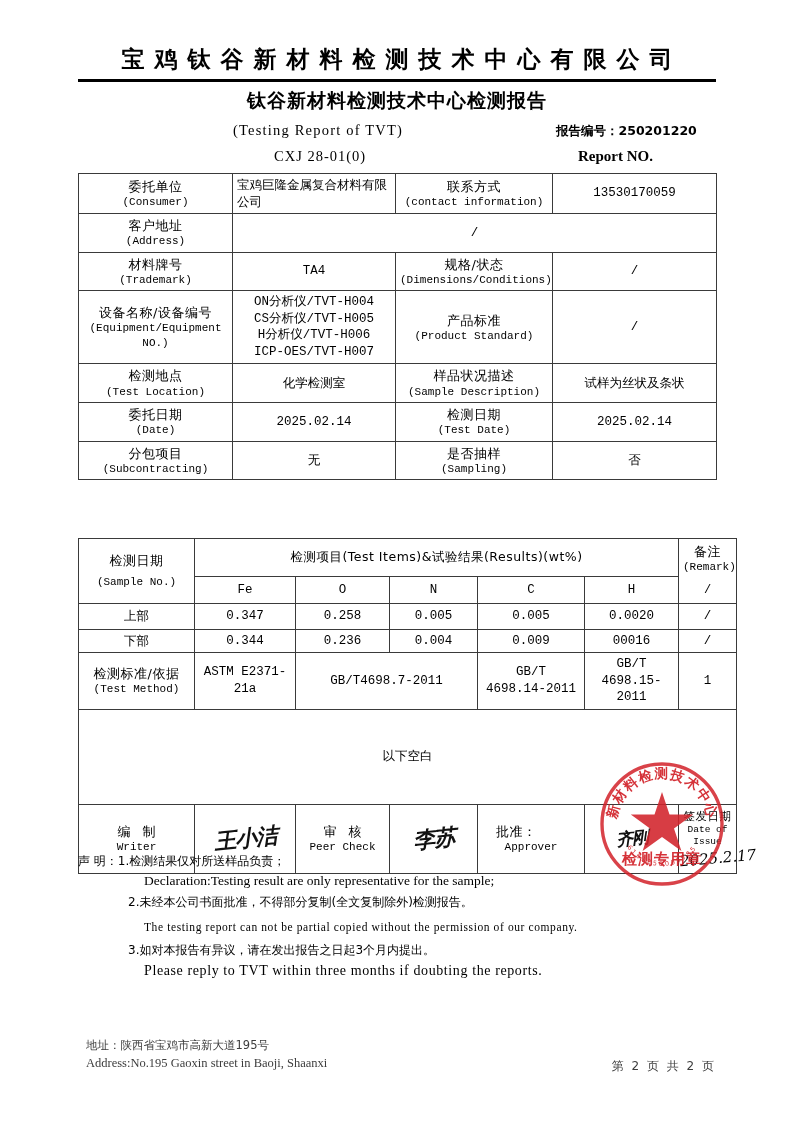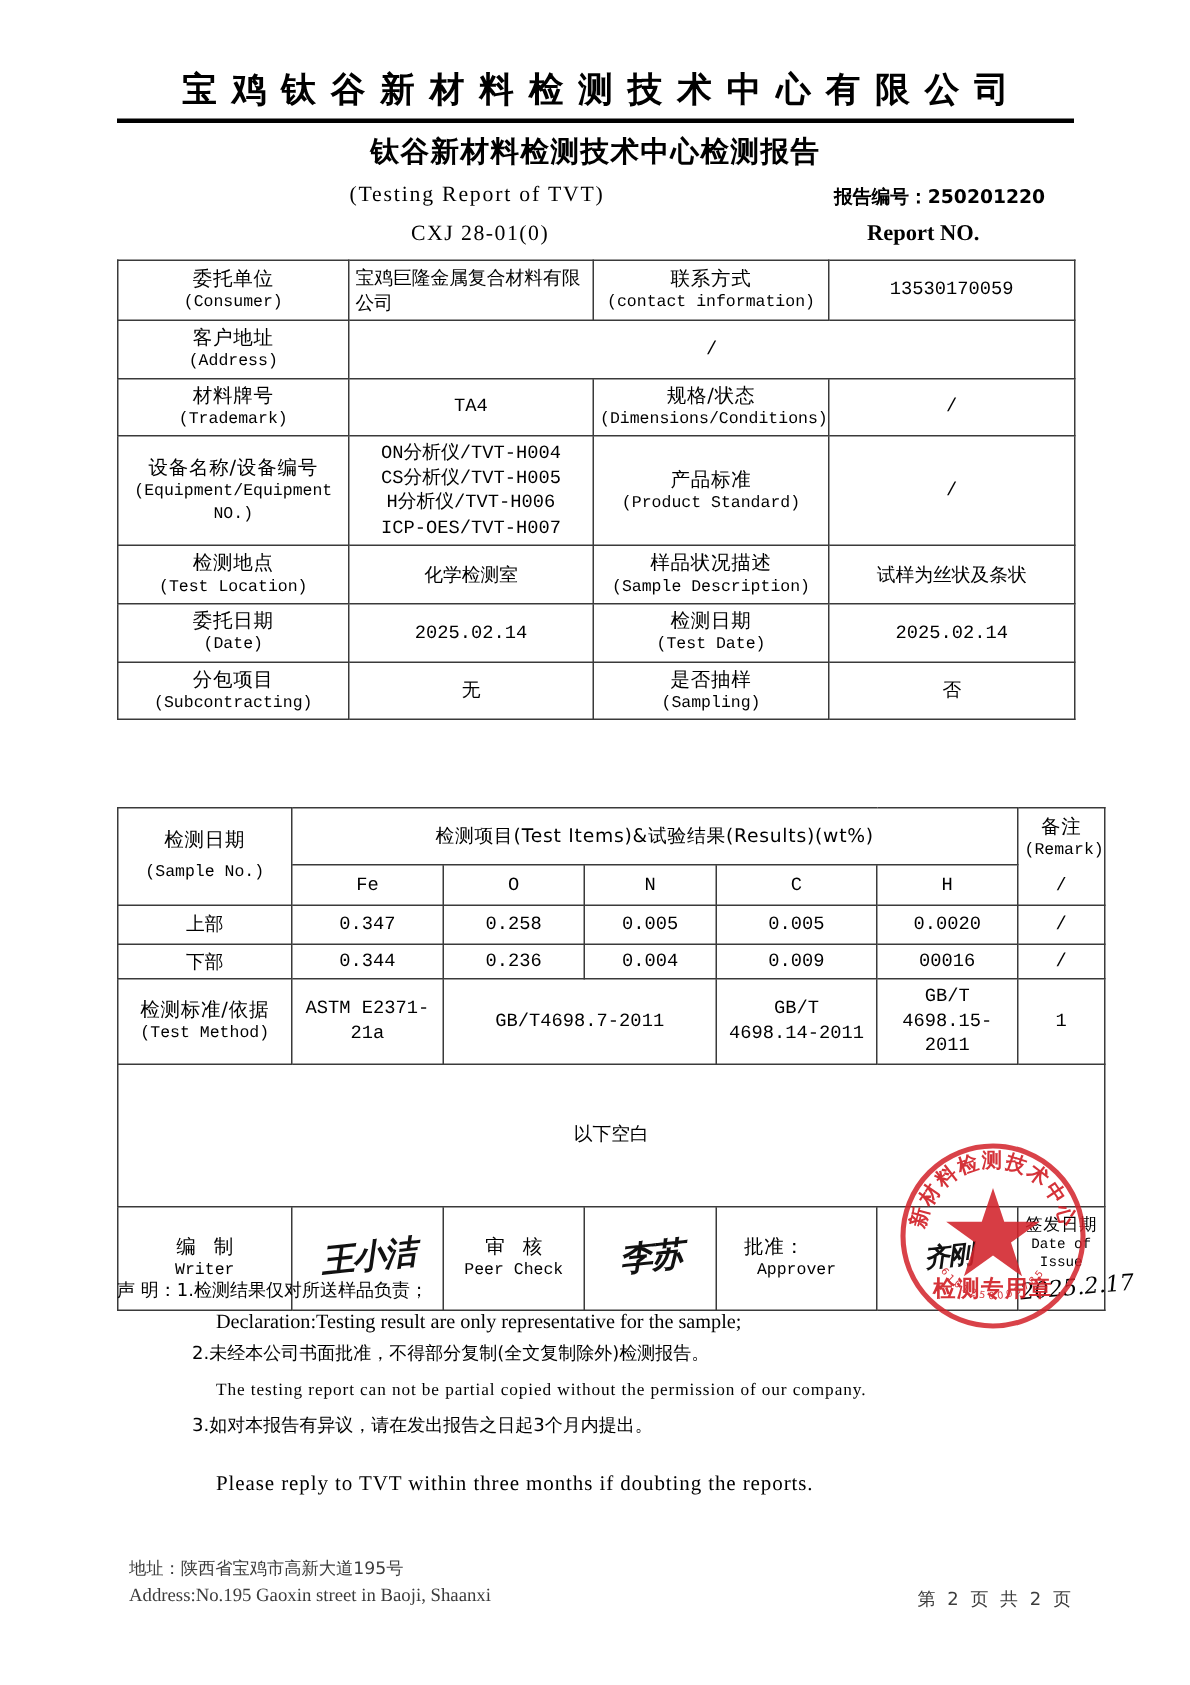--- a/index.html
+++ b/index.html
@@ -182,21 +182,21 @@
   .d-cn { font-family: "DejaVu Sans", sans-serif; font-size: 12px; }
   .d-en { font-family: "Liberation Serif", serif; font-size: 13.5px; }
   .d-en2 { font-family: "Liberation Serif", serif; font-size: 11.5px; letter-spacing: 0.6px; }
   .d-en3 { font-family: "Liberation Serif", serif; font-size: 14px; letter-spacing: 0.6px; }
 
   .ln1 { position: absolute; left: 0px;  top: 0px; }
   .ln2 { position: absolute; left: 66px; top: 22px; }
   .ln3 { position: absolute; left: 50px; top: 44px; }
   .ln4 { position: absolute; left: 66px; top: 70px; }
   .ln5 { position: absolute; left: 50px; top: 92px; }
-  .ln6 { position: absolute; left: 66px; top: 131px; }
+  .ln6 { position: absolute; left: 66px; top: 112px; }
 
   
   .footer {
     position: absolute;
     left: 86px;
     top: 1038px;
     width: 630px;
   }
   .addr-cn { font-family: "DejaVu Sans", sans-serif; font-size: 11.5px; color: #3c3c3c; }
   .addr-en { font-family: "Liberation Serif", serif; font-size: 12.5px; color: #3c3c3c; margin-top: 3px; }

